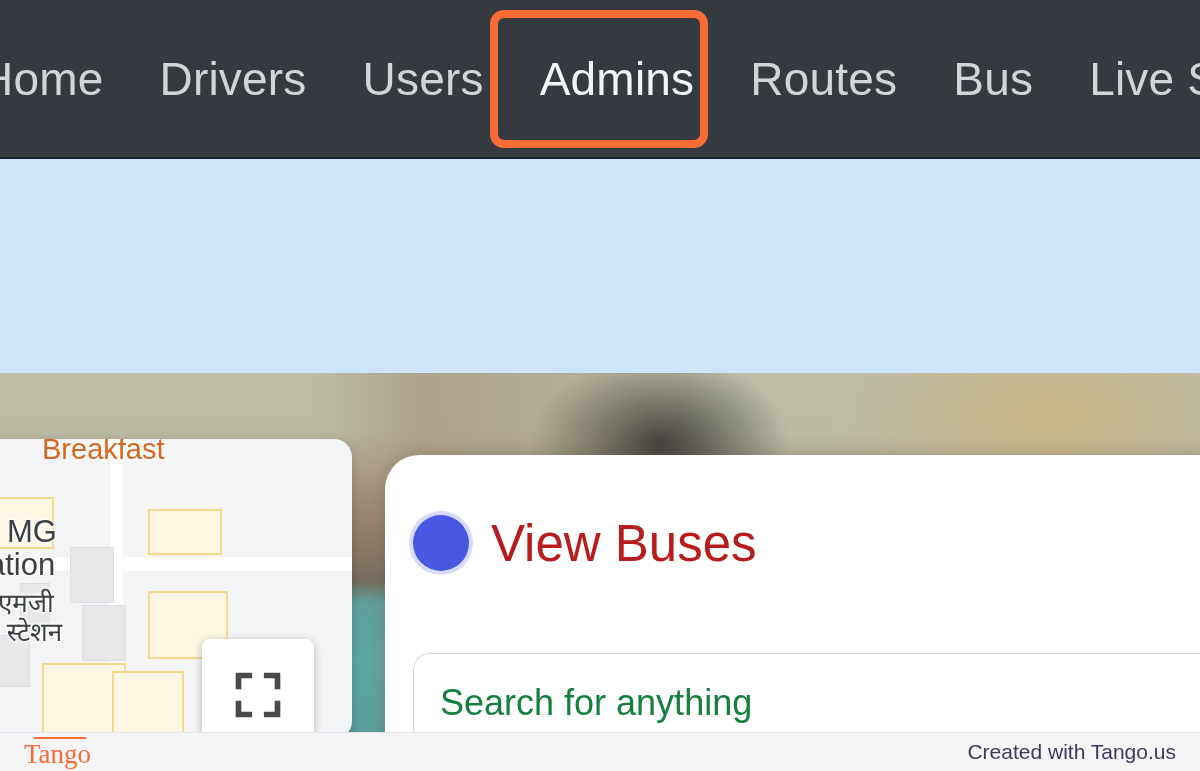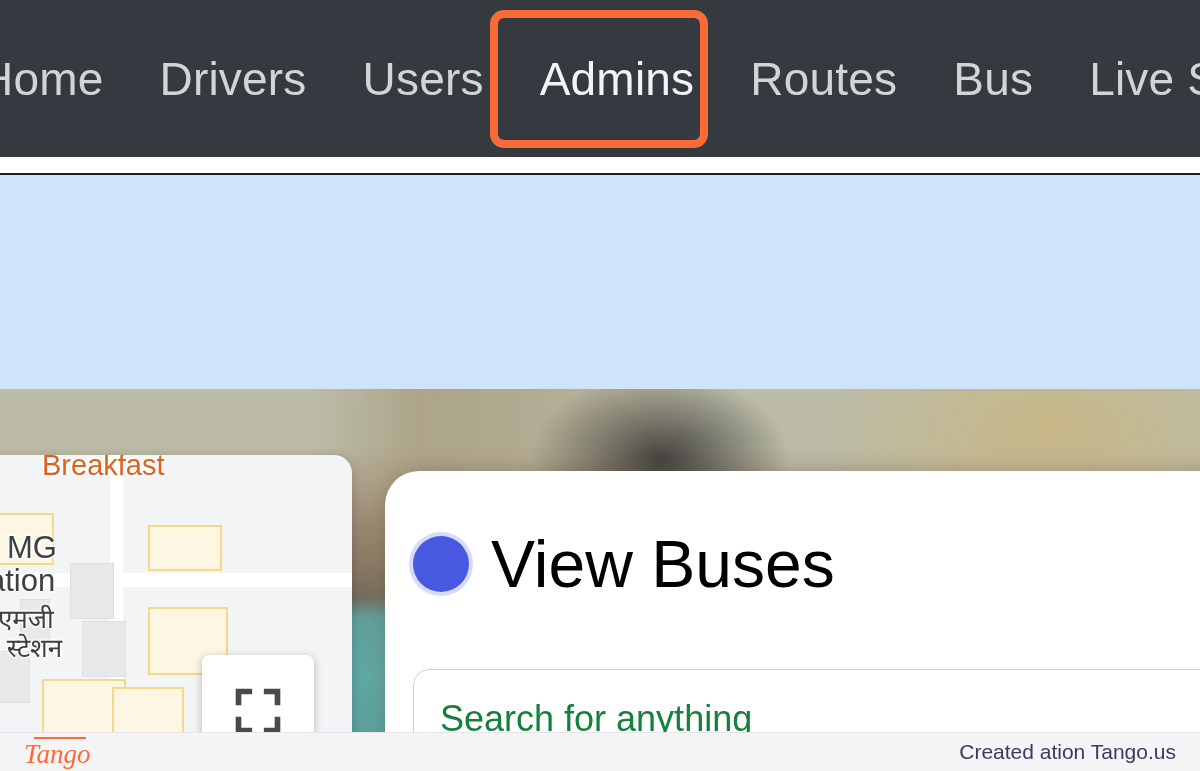--- a/index.html
+++ b/index.html
@@ -59,21 +59,21 @@
     height: 138px;
     border: 8px solid #fb6b36;
     border-radius: 14px;
     pointer-events: none;
     z-index: 30;
   }
 
   
   #page-body {
     position: absolute;
-    left: 0; top: 173px;
+    left: 0; top: 157px;
     width: 1200px; height: 575px;
     overflow: hidden;
     background: #ffffff;
   }
 
   
   #blue-band {
     position: absolute;
     left: 0; top: 0;
     width: 1200px; height: 216px;
@@ -201,22 +201,22 @@
     gap: 22px;
   }
   #card-bullet {
     width: 56px; height: 56px;
     border-radius: 50%;
     background: #4858e0;
     flex: none;
     box-shadow: 0 0 0 4px rgba(72,88,224,0.22);
   }
   #card-title {
-    color: #000000;
-    font-size: 66px;
+    color: #b91c1c;
+    font-size: 51px;
     font-weight: 400;
     line-height: 1;
     white-space: nowrap;
   }
   #card-search {
     position: absolute;
     left: 28px; top: 198px;
     width: 808px; height: 92px;
     border: 1px solid #cfd2d6;
     border-radius: 16px;
@@ -238,21 +238,20 @@
     width: 1200px; height: 39px;
     background: #f5f4f7;
     border-top: 1px solid #e6e4ea;
     display: flex;
     align-items: center;
     justify-content: space-between;
     padding: 0 24px;
   }
   #tango-logo {
     font-family: "Liberation Serif", serif;
-    font-style: italic;
     font-size: 27px;
     color: #fb6b36;
     position: relative;
     line-height: 1;
     padding-top: 4px;
     user-select: none;
   }
   #tango-logo::before {
     content: "";
     position: absolute;
@@ -335,16 +334,16 @@
 
       <div id="card-search">
         <div id="card-search-placeholder">Search for anything</div>
       </div>
     </div>
 
   </div>
 
   <div id="footer">
     <div id="tango-logo">Tango</div>
-    <div id="footer-credit">Created ation Tango.us</div>
+    <div id="footer-credit">Created with Tango.us</div>
   </div>
 
 </div>
 
 </body></html>

